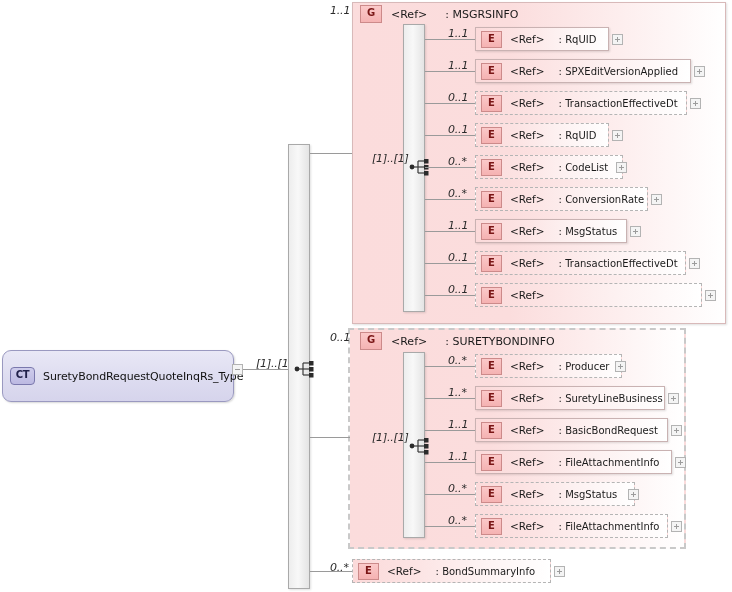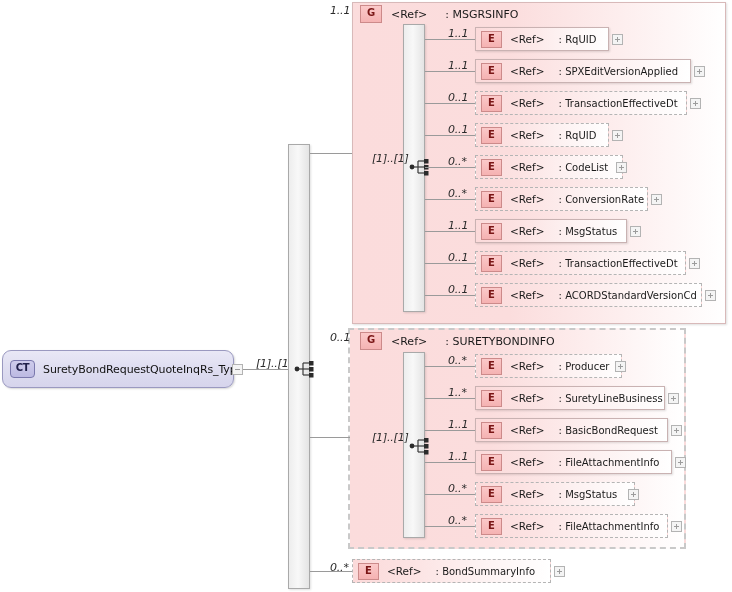--- a/index.html
+++ b/index.html
@@ -258,21 +258,20 @@
     <span class="el-ref">&lt;Ref&gt;</span>
     <span class="el-name">: TransactionEffectiveDt</span>
   </div>
   <div class="plusbox" style="left:689px; top:258px;"></div>
 
   <div class="hline" style="left:425px; top:295px; width:50px;"></div>
   <div class="card" style="left:448px; top:283px;">0..1</div>
   <div class="el-box dashed" style="left:475px; top:283px; width:227px; height:24px;">
     <span class="el-badge">E</span>
     <span class="el-ref">&lt;Ref&gt;</span>
-    <span class="el-name">: ACORDStandardVersionCd</span>
   </div>
   <div class="plusbox" style="left:705px; top:290px;"></div>
 
   <div class="group-panel dashed" style="left:348px; top:328px; width:338px; height:221px;"></div>
 
   <div class="g-header" style="left:360px; top:332px;">
     <span class="g-badge">G</span>
     <span class="g-ref">&lt;Ref&gt;</span>
     <span class="g-name">: SURETYBONDINFO</span>
   </div>
@@ -348,21 +347,21 @@
   <div class="plusbox" style="left:671px; top:521px;"></div>
 
   <div class="card" style="left:330px; top:561px;">0..*</div>
   <div class="el-box dashed" style="left:352px; top:559px; width:199px; height:24px;">
     <span class="el-badge">E</span>
     <span class="el-ref">&lt;Ref&gt;</span>
     <span class="el-name">: BondSummaryInfo</span>
   </div>
   <div class="plusbox" style="left:554px; top:566px;"></div>
 
-  <div class="ct-box" style="left:2px; top:350px; width:232px; height:38px;">
+  <div class="ct-box" style="left:2px; top:350px; width:232px; height:52px;">
     <span class="ct-badge">CT</span>
     <span class="ct-label">SuretyBondRequestQuoteInqRs_Type</span>
   </div>
 
   <div style="position:absolute; left:232px; top:364px; width:11px; height:11px; border:1px solid #b3b3b3; background:#f4f4f4; box-sizing:border-box;">
     <div style="position:absolute; left:2px; right:2px; top:4px; height:1px; background:#9c9c9c;"></div>
   </div>
 
   <div class="card" style="left:256px; top:357px;">[1]..[1]</div>
 

